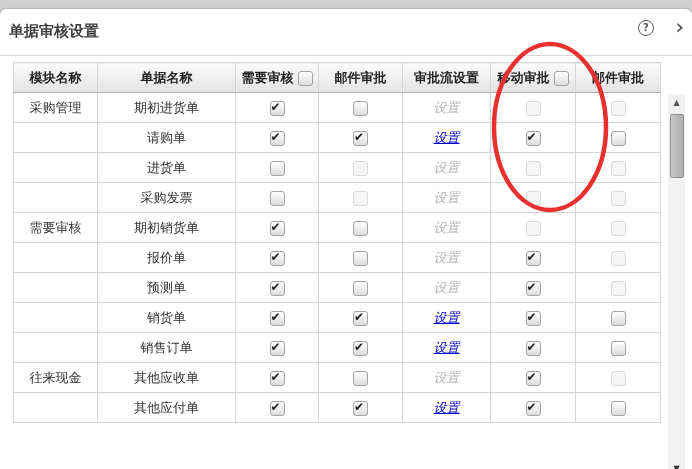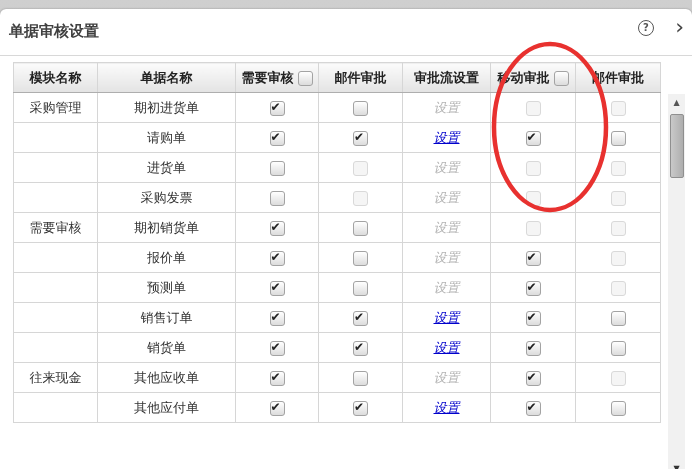--- a/index.html
+++ b/index.html
@@ -165,30 +165,30 @@
           <td class="txt"></td>
           <td class="txt">预测单</td>
           <td><span class="cb checked"></span></td>
           <td><span class="cb"></span></td>
           <td><a class="set-link disabled">设置</a></td>
           <td><span class="cb checked"></span></td>
           <td><span class="cb disabled"></span></td>
         </tr>
         <tr>
           <td class="txt"></td>
+          <td class="txt">销货单</td>
+          <td><span class="cb checked"></span></td>
+          <td><span class="cb checked"></span></td>
+          <td><a class="set-link">设置</a></td>
+          <td><span class="cb checked"></span></td>
+          <td><span class="cb"></span></td>
+        </tr>
+        <tr>
+          <td class="txt"></td>
           <td class="txt">销售订单</td>
-          <td><span class="cb checked"></span></td>
-          <td><span class="cb checked"></span></td>
-          <td><a class="set-link">设置</a></td>
-          <td><span class="cb checked"></span></td>
-          <td><span class="cb"></span></td>
-        </tr>
-        <tr>
-          <td class="txt"></td>
-          <td class="txt">销货单</td>
           <td><span class="cb checked"></span></td>
           <td><span class="cb checked"></span></td>
           <td><a class="set-link">设置</a></td>
           <td><span class="cb checked"></span></td>
           <td><span class="cb"></span></td>
         </tr>
         <tr>
           <td class="txt">往来现金</td>
           <td class="txt">其他应收单</td>
           <td><span class="cb checked"></span></td>

